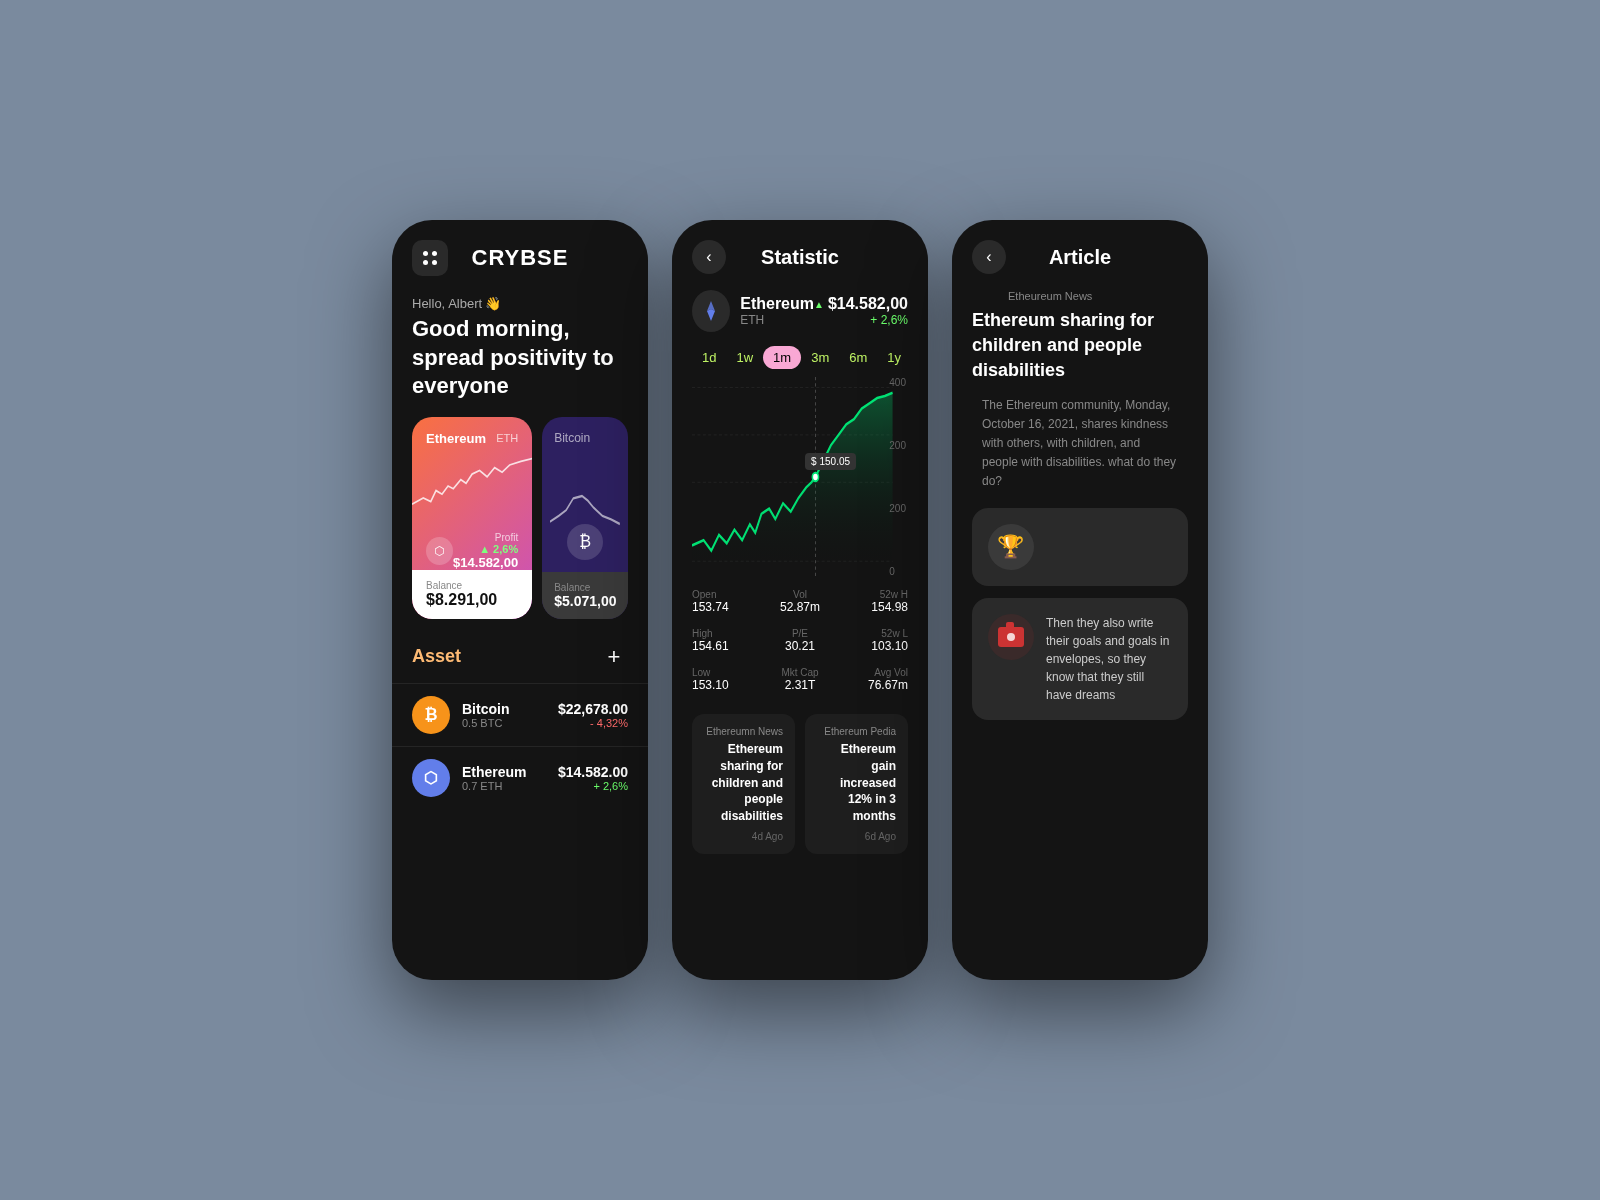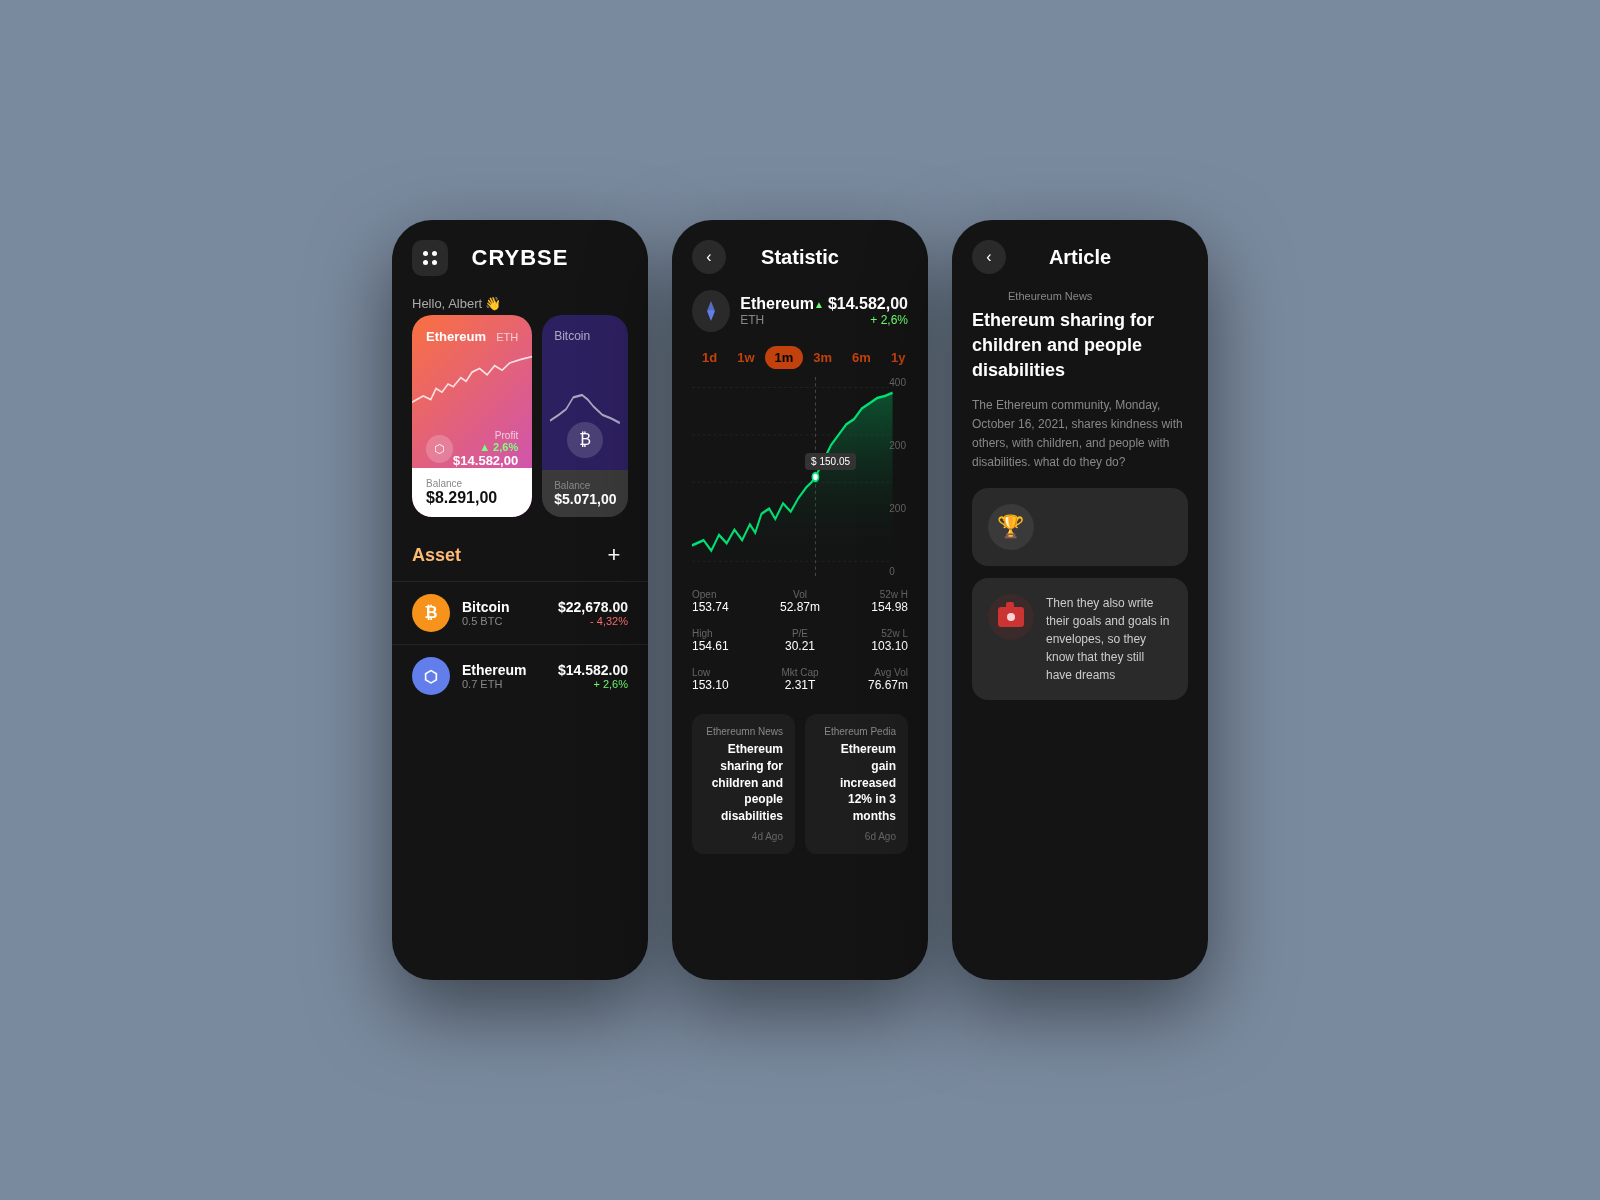--- a/index.html
+++ b/index.html
@@ -235,30 +235,29 @@
     .coin-price-block { text-align: right; }
     .coin-price-val { font-size: 16px; font-weight: 700; color: white; }
     .coin-price-change { font-size: 12px; color: #6bff6b; }
 
     .time-tabs {
       display: flex;
       justify-content: space-around;
       padding: 0 20px 8px;
     }
     .time-tab {
-      font-size: 13px; color: #c2410c;
+      font-size: 13px; color: #bef264;
       padding: 4px 10px;
       border-radius: 20px;
       cursor: pointer;
-      font-weight: bold;
     }
     .time-tab.active {
-      background: #c2410c;
+      background: #f9a8d4;
       color: black;
-      font-weight: 700;
+      font-weight: 400;
     }
     .chart-container {
       padding: 0 20px;
       height: 200px;
       position: relative;
     }
     .chart-container svg { width: 100%; height: 100%; }
     .chart-tooltip {
       position: absolute;
       background: #333;
@@ -324,21 +323,21 @@
     .article-headline {
       font-size: 18px;
       font-weight: 700;
       color: white;
       padding: 0 20px 12px;
       line-height: 1.4;
     }
     .article-body {
       font-size: 12px;
       color: #888;
-      padding: 0 20px 16px;
+      padding: 0 30px 16px;
       line-height: 1.6;
     }
     .article-card {
       background: #2a2a2a;
       border-radius: 16px;
       padding: 16px;
       margin: 0 20px 12px;
       display: flex;
       gap: 12px;
     }
@@ -370,20 +369,21 @@
           <div class="dot"></div>
             <div class="dot"></div>
           <div class="dot"></div>
             <div class="dot"></div>
         </div>
       </div>
       <div class="p1-logo">CRYBSE</div>
       <div style="width:36px"></div>
     </div>
     <div class="p1-greeting">Hello, Albert 👋</div>
+    <div class="p1-morning">Good morning, spread positivity to everyone</div>
 
     <div class="p1-cards">
 
       <div class="eth-card">
         <div class="eth-card-top">
           <span class="eth-card-label">Ethereum</span>
           <span class="eth-card-tag">ETH</span>
         </div>
         <div class="eth-chart-area">
           <svg viewBox="0 0 160 70" preserveAspectRatio="none">

